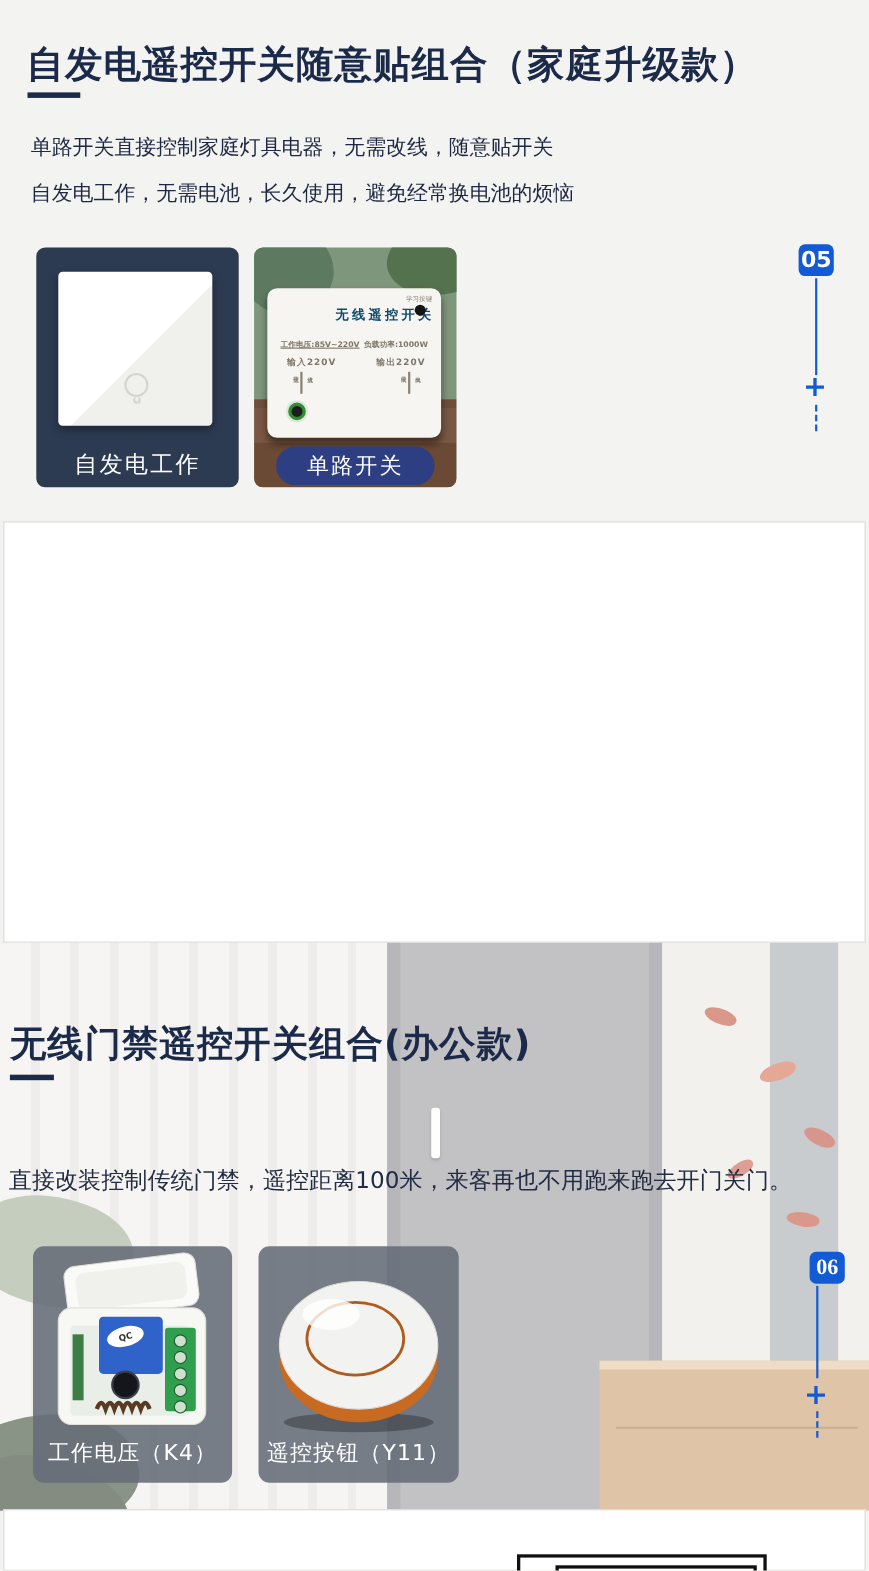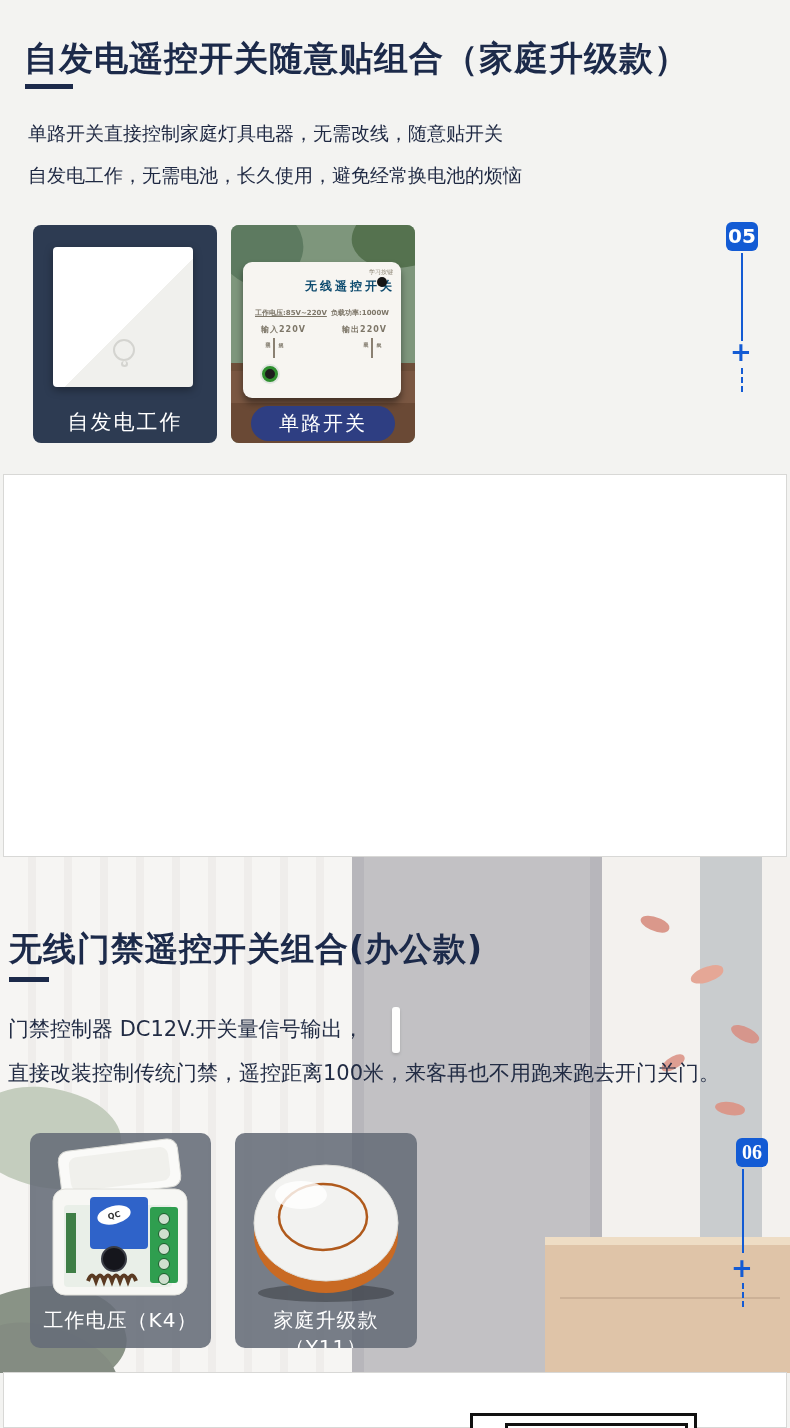--- a/index.html
+++ b/index.html
@@ -220,21 +220,20 @@
     <div class="ph blob pb2"></div>
     <div class="ph blob pb3"></div>
     <div class="ph blob pb4"></div>
     <div class="ph blob pb5"></div>
     <div class="ph darkplant"></div>
     <div class="ph darkplant2"></div>
     <div class="ph veil"></div>
 
     <h2 class="s3-title">无线门禁遥控开关组合(办公款)</h2>
     <div class="s3-underline"></div>
-    <p class="s3-desc1">门禁控制器 DC12V.开关量信号输出，</p>
     <p class="s3-desc2">直接改装控制传统门禁，遥控距离100米，来客再也不用跑来跑去开门关门。</p>
 
     <div class="gcard k4">
       <svg width="181" height="172" viewBox="0 0 181 172">
         <g transform="rotate(-7 90 40)">
           <rect x="30" y="12" width="120" height="48" rx="10" fill="#fafaf8" stroke="#ddddd8"></rect>
           <rect x="40" y="19" width="100" height="34" rx="8" fill="#f0f0ec"></rect>
         </g>
         <rect x="23" y="56" width="134" height="106" rx="12" fill="#f7f7f4" stroke="#e0e0da"></rect>
         <rect x="34" y="72" width="108" height="82" rx="4" fill="#e9efe8"></rect>
@@ -258,21 +257,21 @@
     </div>
 
     <div class="gcard y11">
       <svg width="182" height="172" viewBox="0 0 182 172">
         <ellipse cx="91" cy="160" rx="68" ry="9" fill="rgba(0,0,0,.28)"></ellipse>
         <ellipse cx="91" cy="102" rx="72" ry="58" fill="#c96a23"></ellipse>
         <ellipse cx="91" cy="90" rx="72" ry="58" fill="#f2f2f0" stroke="#ddddd8"></ellipse>
         <ellipse cx="88" cy="84" rx="44" ry="33" fill="none" stroke="#b05a1c" stroke-width="2.5"></ellipse>
         <ellipse cx="66" cy="62" rx="26" ry="14" fill="rgba(255,255,255,.8)"></ellipse>
       </svg>
-      <div class="gcard-label">家庭升级款（Y11）</div>
+      <div class="gcard-label">遥控按钮（Y11）</div>
     </div>
 
     <div class="step-badge badge-06" style="left:736px;top:281px;position:absolute;font-family:Liberation Serif, serif;">06</div>
     <div class="vline" style="left:742px;top:312px;height:84px;"></div>
     <div class="plus" style="left:731px;top:396px;">+</div>
     <div class="vdash" style="left:742px;top:426px;"></div>
   </section>
 
   <section class="card s4">
     

